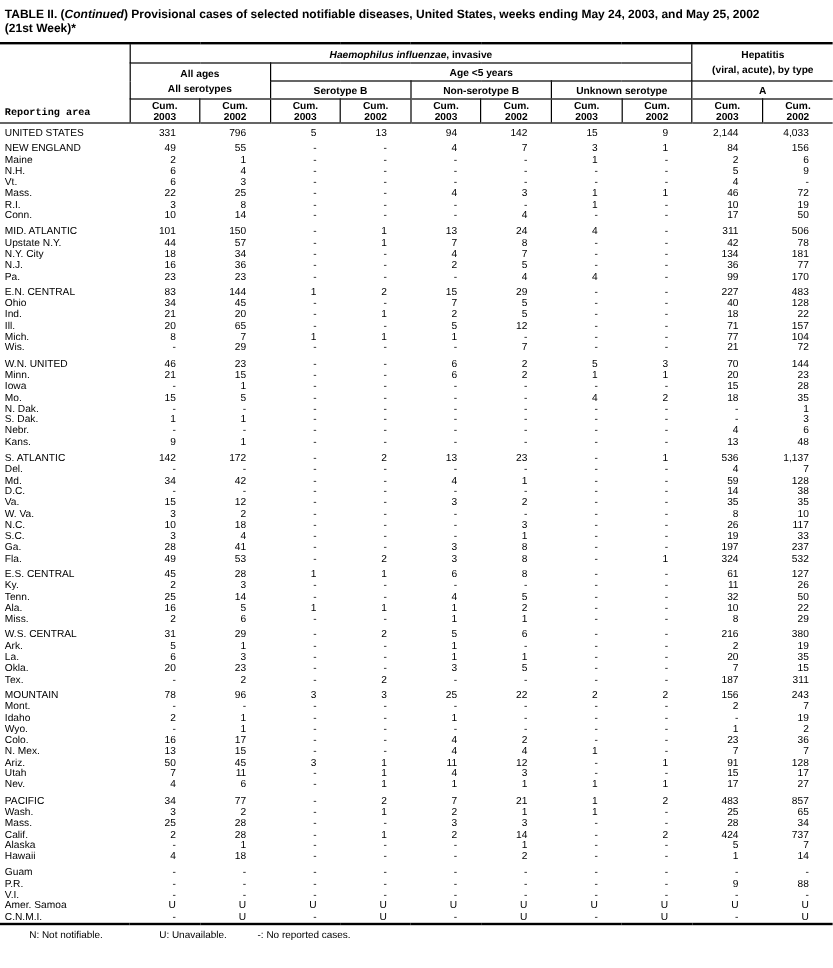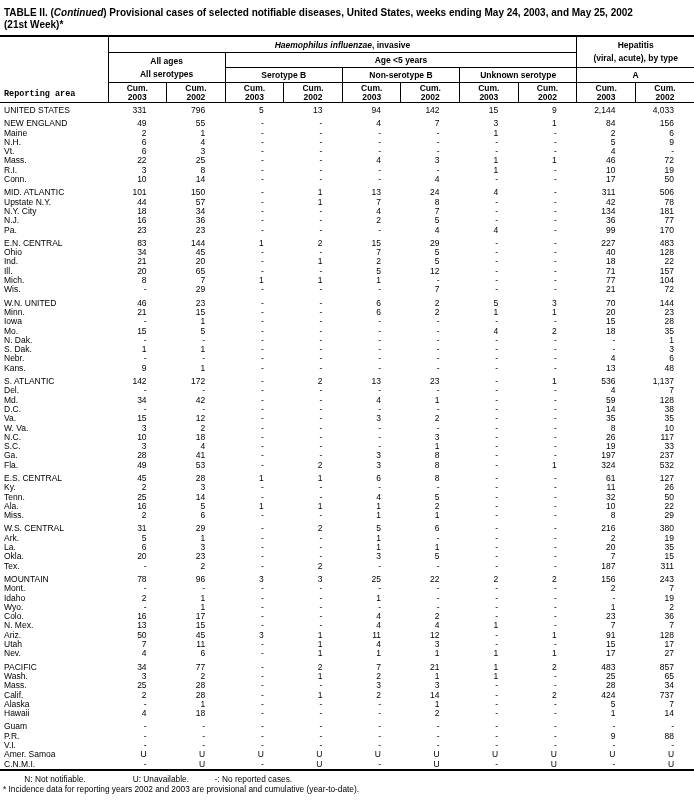--- a/index.html
+++ b/index.html
@@ -1039,16 +1039,15 @@
         </tr>
       </tbody>
   </table>
 
   <div class="footnotes">
     <div class="legend">
       <span class="seg1">N: Not notifiable.</span>
       <span class="seg2">U: Unavailable.</span>
       <span class="seg3">-: No reported cases.</span>
     </div>
-    <div>* Incidence data for reporting years 2002 and 2003 are provisional and cumulative (year-to-date).</div>
   </div>
 
 </div>
 
 </body></html>

